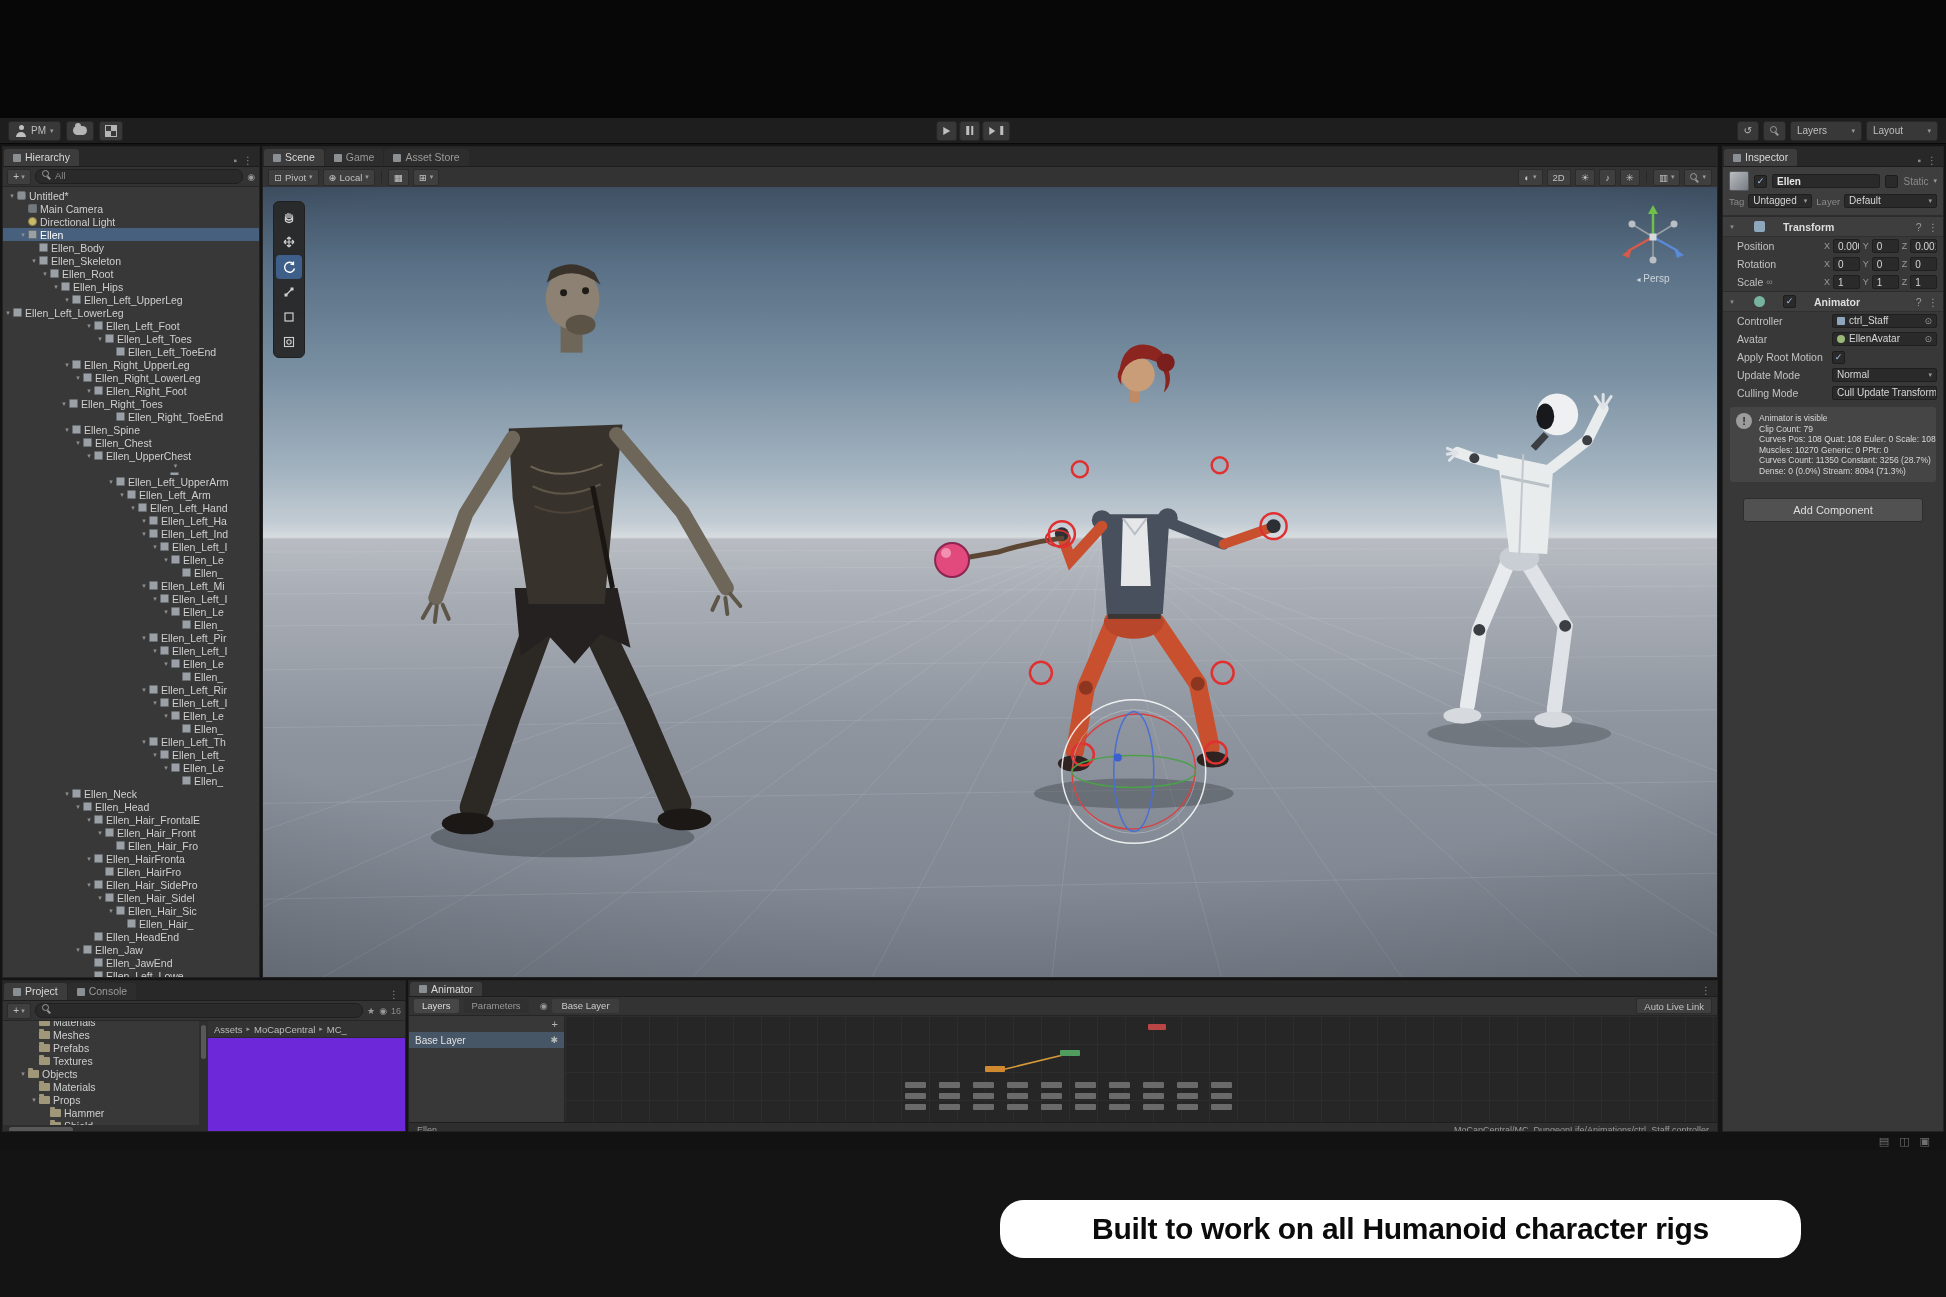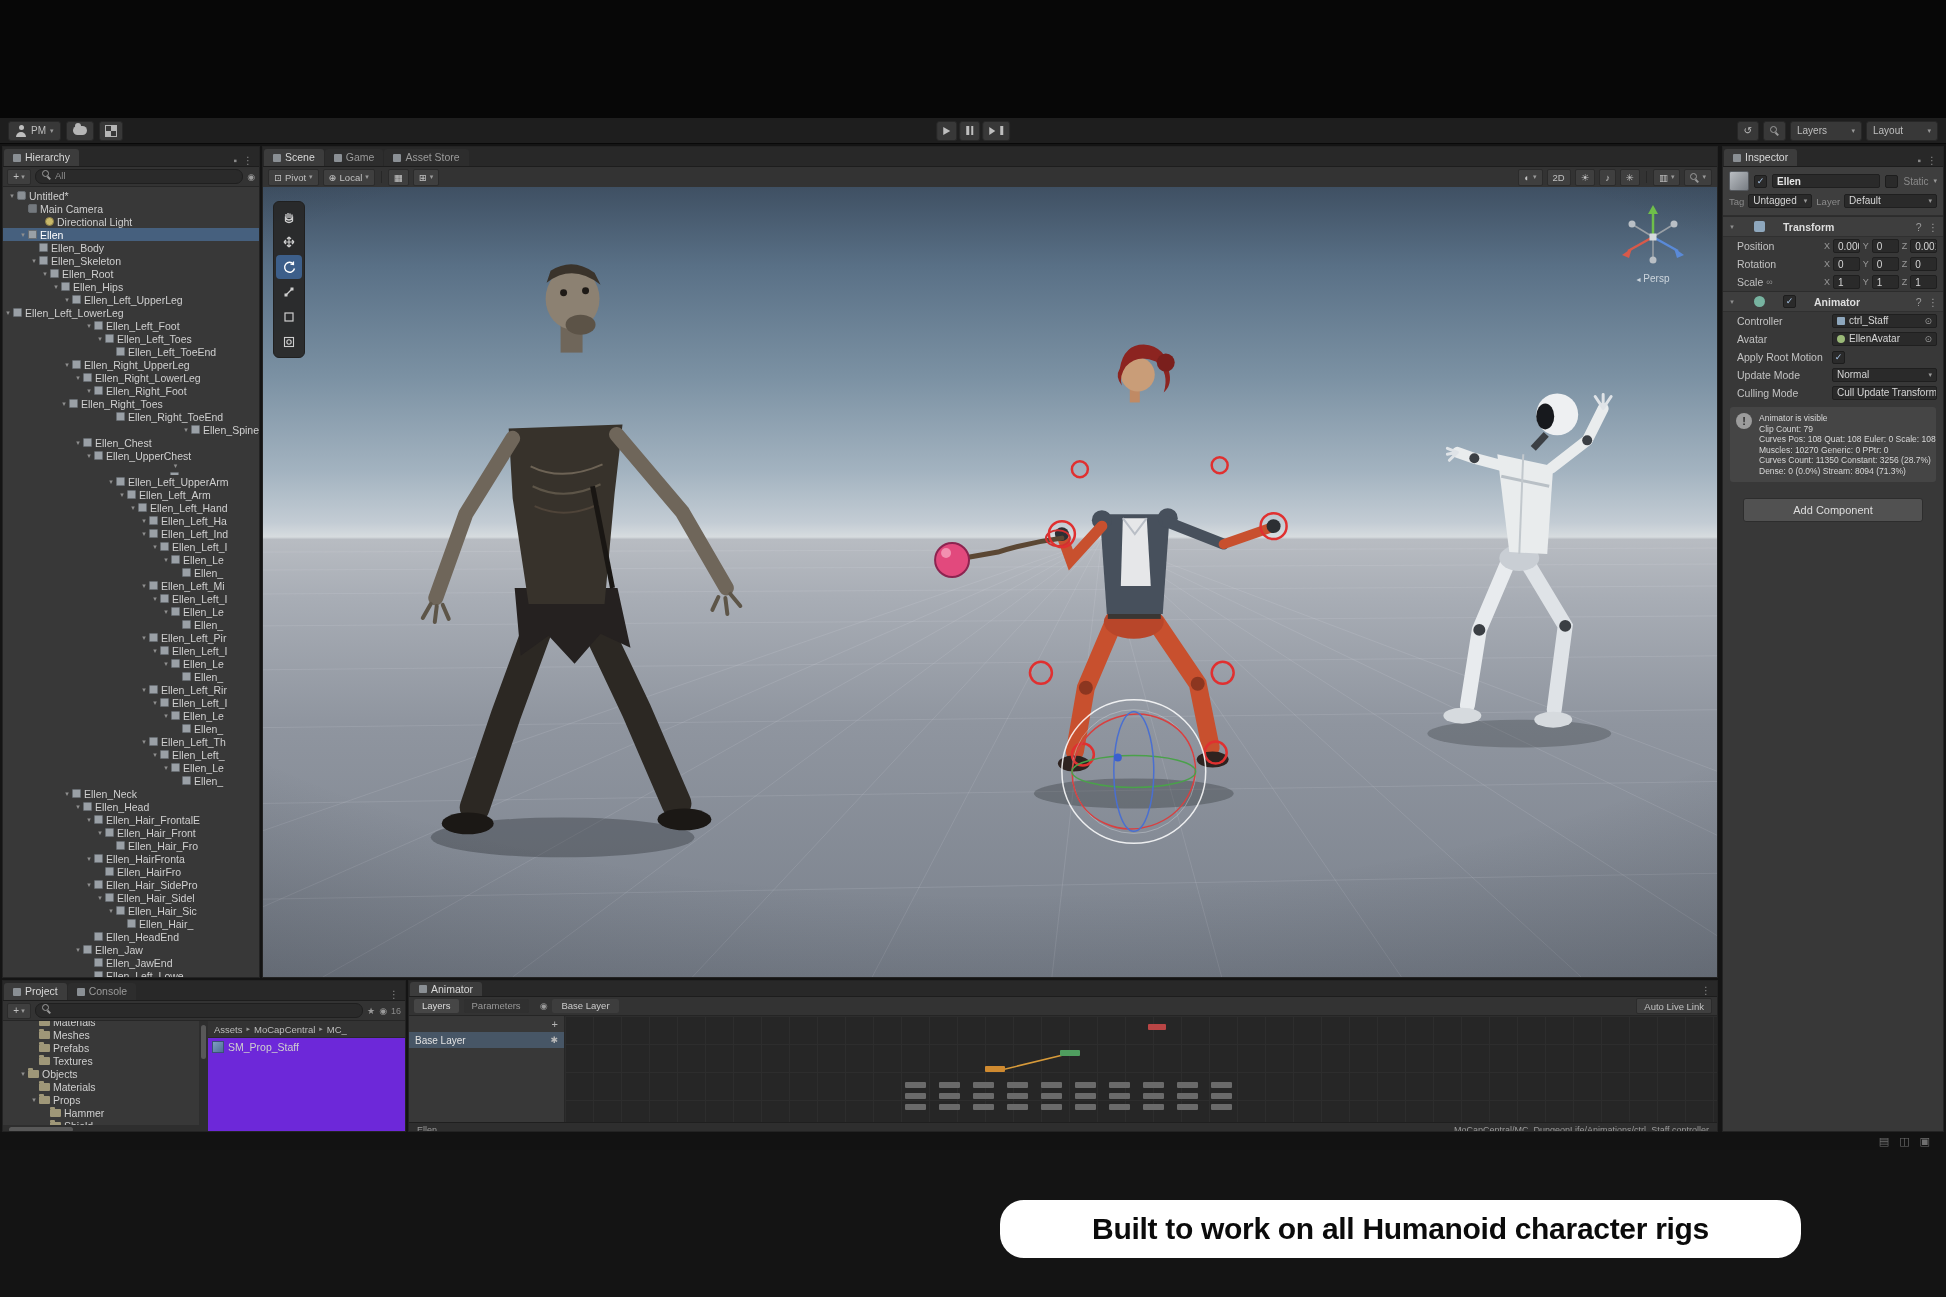--- a/index.html
+++ b/index.html
@@ -192,21 +192,21 @@
         <div class="trow" style="padding-left: 4px;">
           <span class="arrow">▾</span>
           <span class="ticon scene"></span>
           <span class="tlabel">Untitled*</span>
         </div>
         <div class="trow" style="padding-left: 15px;">
           <span class="arrow"></span>
           <span class="ticon camera"></span>
           <span class="tlabel">Main Camera</span>
         </div>
-        <div class="trow" style="padding-left: 32px;">
+        <div class="trow" style="padding-left: 15px;">
           <span class="arrow"></span>
           <span class="ticon light"></span>
           <span class="tlabel">Directional Light</span>
         </div>
         <div class="trow sel" style="padding-left: 15px;">
           <span class="arrow">▾</span>
           <span class="ticon go"></span>
           <span class="tlabel">Ellen</span>
         </div>
         <div class="trow" style="padding-left: 26px;">
@@ -272,21 +272,21 @@
         <div class="trow" style="padding-left: 56px;">
           <span class="arrow">▾</span>
           <span class="ticon go"></span>
           <span class="tlabel">Ellen_Right_Toes</span>
         </div>
         <div class="trow" style="padding-left: 103px;">
           <span class="arrow"></span>
           <span class="ticon go"></span>
           <span class="tlabel">Ellen_Right_ToeEnd</span>
         </div>
-        <div class="trow" style="padding-left: 59px; justify-content: flex-end;">
+        <div class="trow" style="padding-left: 59px;">
           <span class="arrow">▾</span>
           <span class="ticon go"></span>
           <span class="tlabel">Ellen_Spine</span>
         </div>
         <div class="trow" style="padding-left: 70px;">
           <span class="arrow">▾</span>
           <span class="ticon go"></span>
           <span class="tlabel">Ellen_Chest</span>
         </div>
         <div class="trow" style="padding-left: 81px;">
@@ -959,26 +959,20 @@
           <span class="thumb"></span>
         </div>
       <div id="proj-right">
         <div id="proj-crumbrow">
             <span>Assets</span>
             <span class="chev">▸</span>
             <span>MoCapCentral</span>
             <span class="chev">▸</span>
             <span>MC_</span>
           </div>
-        <div id="proj-files">
-            <div class="prow">
-              <span class="cube"></span>
-              <span>SM_Prop_Staff</span>
-            </div>
-          </div>
       </div>
     </div>
   </div>
 
   <div class="panel" id="animator" style="left:408px;top:980px;width:1310px;height:152px">
     <div class="tabbar" style="height:15px">
       <div class="tab active" style="height:14px;line-height:14px">
           <span class="tabicon"></span>
           <span>Animator</span>
         </div>

